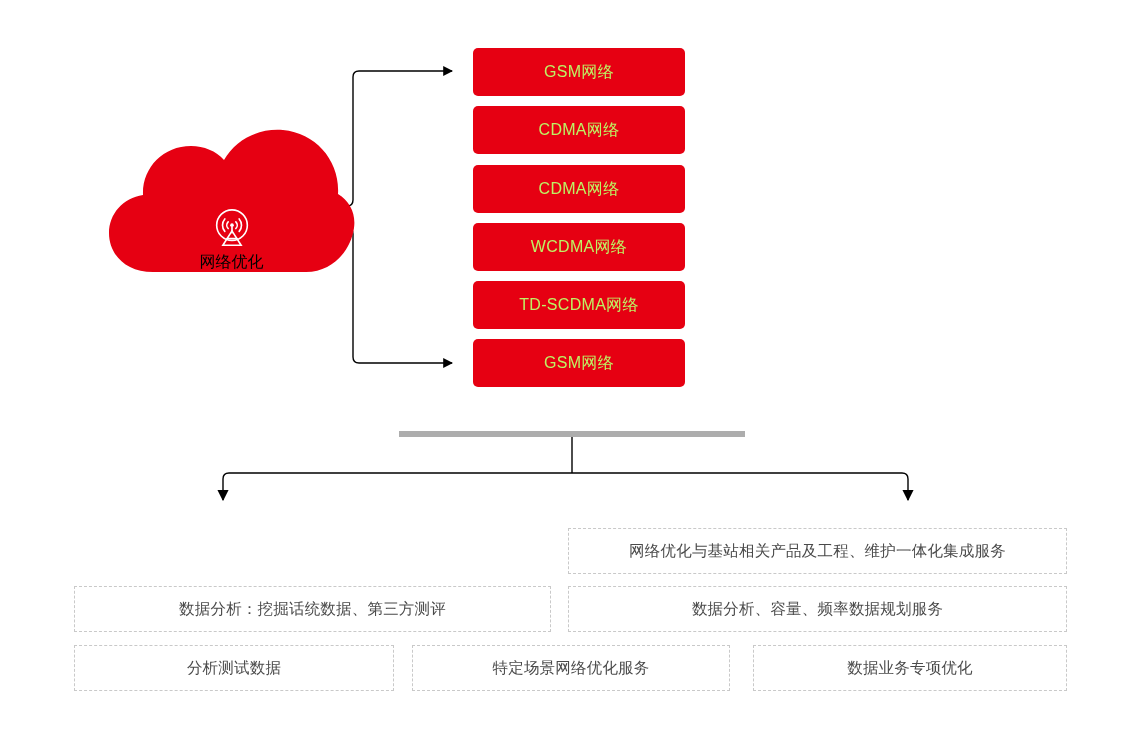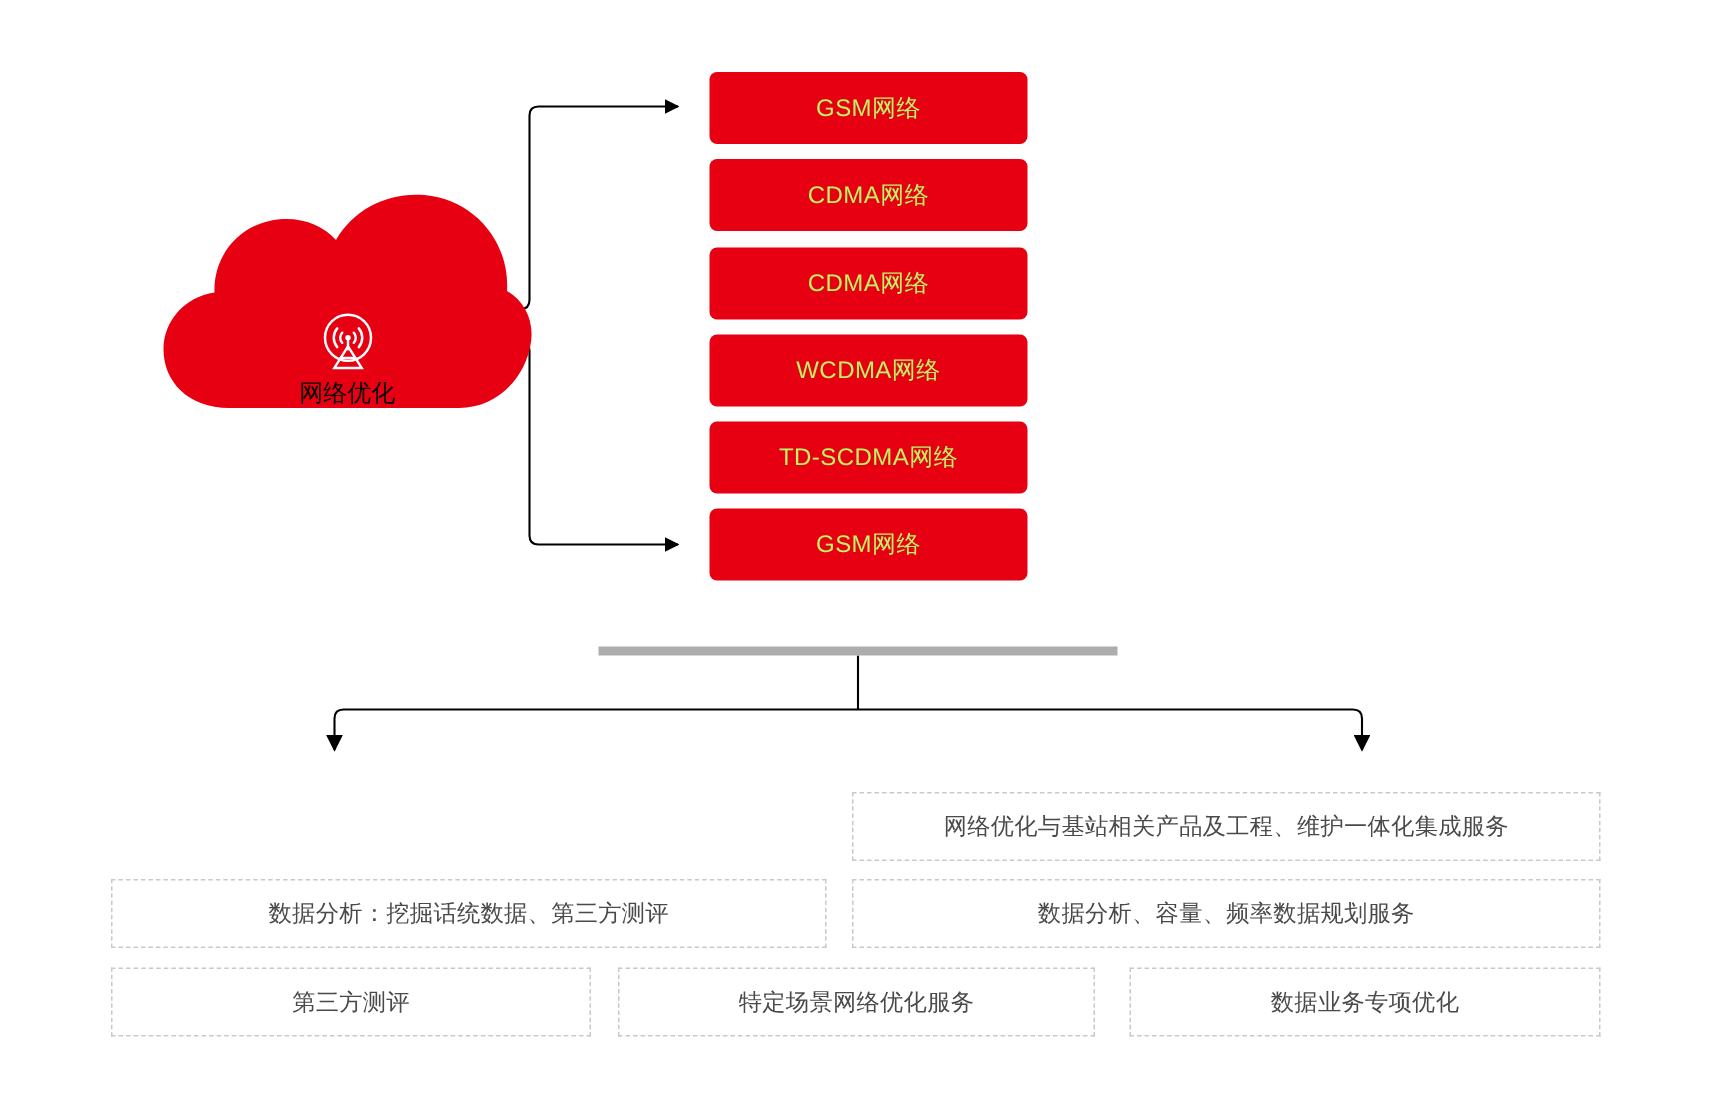--- a/index.html
+++ b/index.html
@@ -163,17 +163,17 @@
   <div class="net-box" style="top:281px">TD-SCDMA网络</div>
   <div class="net-box" style="top:339px">GSM网络</div>
 
   <div id="divider-bar"></div>
 
   <div class="svc-box" style="left:568px; top:528px; width:499px; height:46px;">网络优化与基站相关产品及工程、维护一体化集成服务</div>
 
   <div class="svc-box" style="left:74px;  top:586px; width:477px; height:46px;">数据分析：挖掘话统数据、第三方测评</div>
   <div class="svc-box" style="left:568px; top:586px; width:499px; height:46px;">数据分析、容量、频率数据规划服务</div>
 
-  <div class="svc-box" style="left:74px;  top:645px; width:320px; height:46px;">第三方测评</div>
+  <div class="svc-box" style="left:74px;  top:645px; width:320px; height:46px;">分析测试数据</div>
   <div class="svc-box" style="left:753px; top:645px; width:314px; height:46px;">数据业务专项优化</div>
   <div class="svc-box" style="left:412px; top:645px; width:318px; height:46px;">特定场景网络优化服务</div>
 
 </div>
 
 </body></html>

